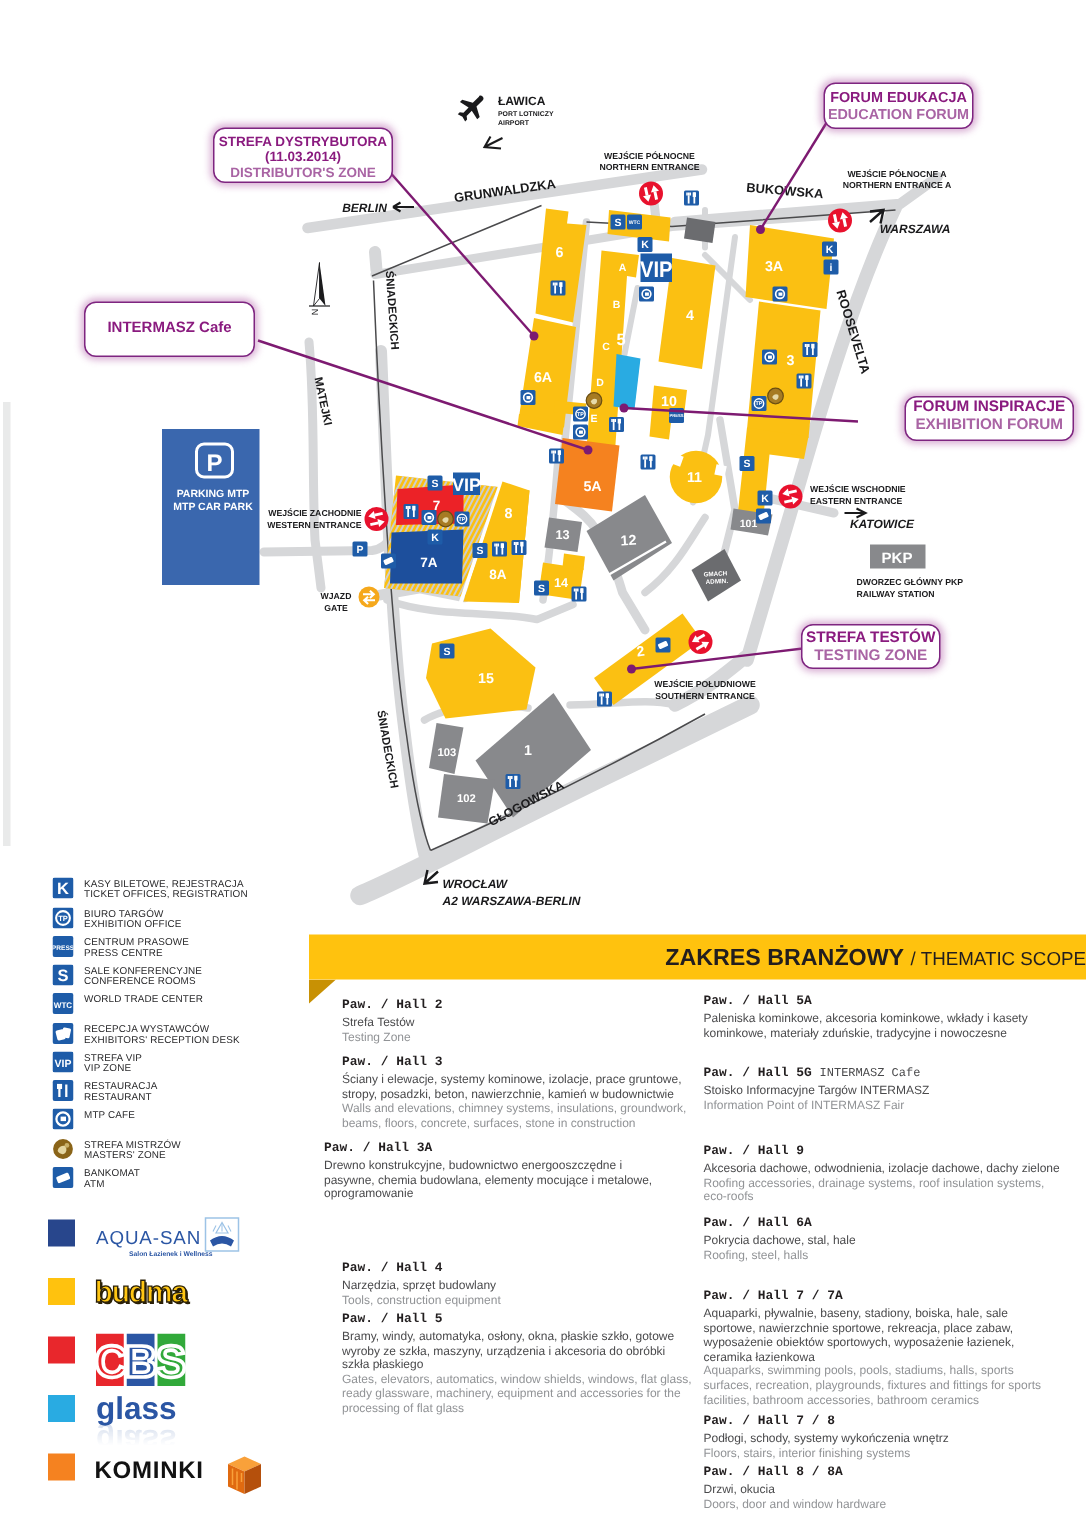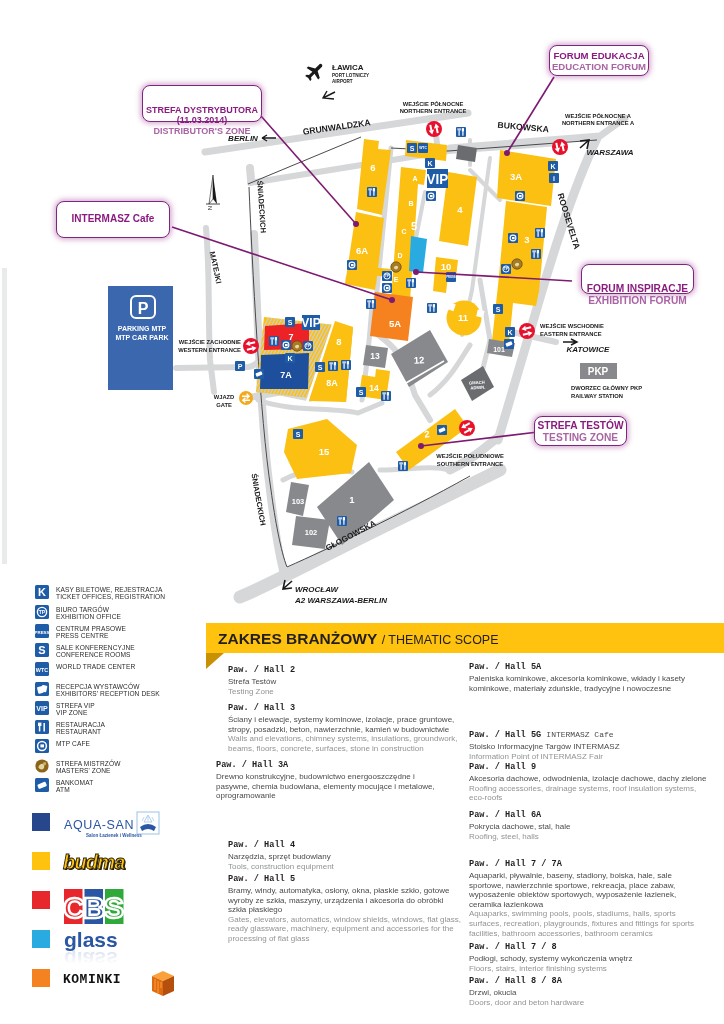--- a/index.html
+++ b/index.html
@@ -420,27 +420,27 @@
       <circle cx="392" cy="300" r="3" stroke="none"></circle>
 <line x1="554" y1="77" x2="507" y2="153"></line>
       <circle cx="507" cy="153" r="3" stroke="none"></circle>
 <line x1="572" y1="281" x2="416" y2="272"></line>
       <circle cx="416" cy="272" r="3" stroke="none"></circle>
 <line x1="538" y1="432" x2="421" y2="446"></line>
       <circle cx="421" cy="446" r="3" stroke="none"></circle>
 </g>
 </svg>
 
-<div class="callout" style="left:142px;top:85px;width:120px;height:37px;font-size:9px;padding-top:19px;line-height:10.3px;white-space:nowrap;">STREFA DYSTRYBUTORA<br>(11.03.2014)<div class="sub">DISTRIBUTOR'S ZONE</div></div>
+<div class="callout" style="left:142px;top:85px;width:120px;height:37px;font-size:9px;padding-top:3px;line-height:10.3px;white-space:nowrap;">STREFA DYSTRYBUTORA<br>(11.03.2014)<div class="sub">DISTRIBUTOR'S ZONE</div></div>
 
 <div class="callout" style="left:56px;top:201px;width:114px;height:37px;font-size:10px;line-height:34px;">INTERMASZ Cafe</div>
 
-<div class="callout" style="left:549px;top:45px;width:100px;height:31px;font-size:9.6px;padding-top:4px;line-height:11px;">FORUM EDUKACJA<div class="sub">EDUCATION FORUM</div></div>
-
-<div class="callout" style="left:581px;top:264px;width:113px;height:30px;font-size:10.2px;padding-top:18px;white-space:nowrap;line-height:11.5px;">FORUM INSPIRACJE<div class="sub">EXHIBITION FORUM</div></div>
+<div class="callout" style="left:549px;top:55px;width:100px;height:31px;font-size:9.6px;padding-top:4px;line-height:11px;">FORUM EDUKACJA<div class="sub">EDUCATION FORUM</div></div>
+
+<div class="callout" style="left:603px;top:264px;width:113px;height:30px;font-size:10.2px;padding-top:1px;white-space:nowrap;line-height:11.5px;">FORUM INSPIRACJE<div class="sub">EXHIBITION FORUM</div></div>
 
 <div class="callout" style="left:534px;top:416px;width:93px;height:30px;font-size:10.2px;padding-top:3px;white-space:nowrap;line-height:11.5px;">STREFA TESTÓW<div class="sub">TESTING ZONE</div></div>
 
 <svg class="abs" style="left:35px;top:585px" width="14" height="14">
     <rect width="14" height="14" rx="1.5" fill="#1E5CA8"></rect>
     <text x="7" y="11" font-size="11" font-weight="bold" fill="#fff" text-anchor="middle" font-family="Liberation Sans">K</text>
   </svg>
 <div class="leg" style="top:586px">KASY BILETOWE, REJESTRACJA<br>TICKET OFFICES, REGISTRATION</div>
 
 <svg class="abs" style="left:35px;top:605px" width="14" height="14">
@@ -518,71 +518,71 @@
 <path d="M4,16 q8,-6 16,0 l-2,4 q-6,-4 -12,0z" fill="#2B56A4"></path>
 <path d="M12,4 l-4,7 h8z" fill="none" stroke="#9DC3E6" stroke-width="0.8"></path>
 <g stroke="#9DC3E6" stroke-width="0.7">
       <line x1="8" y1="6" x2="6" y2="10"></line>
       <line x1="16" y1="6" x2="18" y2="10"></line>
       <line x1="12" y1="5" x2="12" y2="10"></line>
     </g>
   </svg>
 <div class="abs" style="left:86px;top:833px;font-size:4.5px;color:#2B56A4;font-weight:bold;">Salon Łazienek i Wellness</div>
 <div class="abs" style="left:32px;top:852px;width:18px;height:18px;background:#FFC20E"></div>
-<div class="abs" style="left:63px;top:851px;font-size:20px;font-weight:bold;color:#FFC613;-webkit-text-stroke:0.9px #2A2008;letter-spacing:-0.8px;text-shadow:1.2px 1.2px 0 #2A2008;font-style:italic;">budma</div>
+<div class="abs" style="left:63px;top:851px;font-size:20px;font-weight:bold;color:#FFC613;-webkit-text-stroke:0.9px #2A2008;letter-spacing:-0.8px;text-shadow:1.2px 1.2px 0 #2A2008;">budma</div>
 <div class="abs" style="left:32px;top:891px;width:18px;height:18px;background:#E8272C"></div>
 <svg class="abs" style="left:64px;top:889px" width="60" height="35" viewBox="0 0 60 35">
 <rect x="0" y="0" width="18.5" height="35" fill="#E8272C"></rect>
 <rect x="20.5" y="0" width="18.5" height="35" fill="#2B56A4"></rect>
 <rect x="41" y="0" width="18.5" height="35" fill="#31A93A"></rect>
 <g font-family="Liberation Sans" font-weight="bold" font-size="30" fill="none" stroke="#fff" stroke-width="2.4" text-anchor="middle">
 <text x="10" y="29">C</text>
       <text x="30" y="29">B</text>
       <text x="50" y="29">S</text>
     </g>
   </svg>
 <div class="abs" style="left:32px;top:930px;width:18px;height:18px;background:#29ABE2"></div>
 <div class="abs" style="left:64px;top:928px;font-size:21px;font-weight:bold;color:#2B56A4;">glass</div>
 <div class="abs" style="left:64px;top:947px;font-size:21px;font-weight:bold;color:#2B56A4;opacity:.22;transform:scaleY(-1);-webkit-mask-image:linear-gradient(to top,black,transparent 70%);">glass</div>
 <div class="abs" style="left:32px;top:969px;width:18px;height:18px;background:#F58220"></div>
-<div class="abs" style="left:63px;top:972px;font-size:13px;font-weight:bold;color:#121212;letter-spacing:.5px;font-family:Liberation Mono, monospace;">KOMINKI</div>
+<div class="abs" style="left:63px;top:972px;font-size:16px;font-weight:bold;color:#121212;letter-spacing:.5px;">KOMINKI</div>
 <svg class="abs" style="left:148px;top:968px" width="30" height="30" viewBox="0 0 30 30">
 <polygon points="4,8 15,3 26,8 15,13" fill="#F9A13A"></polygon>
 <polygon points="4,8 15,13 15,28 4,23" fill="#E06A10"></polygon>
 <polygon points="26,8 15,13 15,28 26,23" fill="#B5500C"></polygon>
 <g stroke="#F9A13A" stroke-width="1">
       <line x1="7" y1="11" x2="7" y2="22"></line>
       <line x1="10" y1="13" x2="10" y2="25"></line>
       <line x1="13" y1="14" x2="13" y2="20"></line>
     </g>
   </svg>
 
 <div class="abs" style="left:206px;top:623px;width:518px;height:30px;background:#FFC20E;z-index:5;">
-  <div style="margin:7px 0 0 12px;font-size:15.5px;color:#221E1F;"><b>ZAKRES BRANŻOWY</b> <span style="font-size:12.5px;">/ THEMATIC SCOPE</span></div>
+  <div style="margin:7px 0 0 12px;font-size:15.5px;color:#221E1F;text-align:right;"><b>ZAKRES BRANŻOWY</b> <span style="font-size:12.5px;">/ THEMATIC SCOPE</span></div>
 </div>
 
 <svg class="abs" style="left:206px;top:653px" width="20" height="18">
     <polygon points="0,0 18,0 0,16" fill="#C89104"></polygon>
   </svg>
 
 <div class="hall-item" style="left:228px;top:666px;width:238px"><b>Paw. / Hall 2</b>Strefa Testów<div class="en">Testing Zone</div></div>
 
 <div class="hall-item" style="left:228px;top:704px;width:238px"><b>Paw. / Hall 3</b>Ściany i elewacje, systemy kominowe, izolacje, prace gruntowe,<br>stropy, posadzki, beton, nawierzchnie, kamień w budownictwie<div class="en">Walls and elevations, chimney systems, insulations, groundwork,<br>beams, floors, concrete, surfaces, stone in construction</div></div>
 
 <div class="hall-item" style="left:216px;top:761px;width:238px"><b>Paw. / Hall 3A</b>Drewno konstrukcyjne, budownictwo energooszczędne i<br>pasywne, chemia budowlana, elementy mocujące i metalowe,<br>oprogramowanie</div>
 
 <div class="hall-item" style="left:228px;top:841px;width:238px"><b>Paw. / Hall 4</b>Narzędzia, sprzęt budowlany<div class="en">Tools, construction equipment</div></div>
 
 <div class="hall-item" style="left:228px;top:875px;width:238px"><b>Paw. / Hall 5</b>Bramy, windy, automatyka, osłony, okna, płaskie szkło, gotowe<br>wyroby ze szkła, maszyny, urządzenia i akcesoria do obróbki<br>szkła płaskiego<div class="en">Gates, elevators, automatics, window shields, windows, flat glass,<br>ready glassware, machinery, equipment and accessories for the<br>processing of flat glass</div></div>
 
 <div class="hall-item" style="left:469px;top:663px;width:254px"><b>Paw. / Hall 5A</b>Paleniska kominkowe, akcesoria kominkowe, wkłady i kasety<br>kominkowe, materiały zduńskie, tradycyjne i nowoczesne</div>
 
-<div class="hall-item" style="left:469px;top:730px;width:254px"><b>Paw. / Hall 5G <span style="font-weight:normal;font-size:8px;color:#4A4A4C">INTERMASZ Cafe</span></b>Stoisko Informacyjne Targów INTERMASZ<div class="en">Information Point of INTERMASZ Fair</div></div>
+<div class="hall-item" style="left:469px;top:711px;width:254px"><b>Paw. / Hall 5G <span style="font-weight:normal;font-size:8px;color:#4A4A4C">INTERMASZ Cafe</span></b>Stoisko Informacyjne Targów INTERMASZ<div class="en">Information Point of INTERMASZ Fair</div></div>
 
 <div class="hall-item" style="left:469px;top:763px;width:254px"><b>Paw. / Hall 9</b>Akcesoria dachowe, odwodnienia, izolacje dachowe, dachy zielone<div class="en">Roofing accessories, drainage systems, roof insulation systems,<br>eco-roofs</div></div>
 
 <div class="hall-item" style="left:469px;top:811px;width:254px"><b>Paw. / Hall 6A</b>Pokrycia dachowe, stal, hale<div class="en">Roofing, steel, halls</div></div>
 
 <div class="hall-item" style="left:469px;top:860px;width:254px"><b>Paw. / Hall 7 / 7A</b>Aquaparki, pływalnie, baseny, stadiony, boiska, hale, sale<br>sportowe, nawierzchnie sportowe, rekreacja, place zabaw,<br>wyposażenie obiektów sportowych, wyposażenie łazienek,<br>ceramika łazienkowa<div class="en">Aquaparks, swimming pools, pools, stadiums, halls, sports<br>surfaces, recreation, playgrounds, fixtures and fittings for sports<br>facilities, bathroom accessories, bathroom ceramics</div></div>
 
 <div class="hall-item" style="left:469px;top:943px;width:254px"><b>Paw. / Hall 7 / 8</b>Podłogi, schody, systemy wykończenia wnętrz<div class="en">Floors, stairs, interior finishing systems</div></div>
 
-<div class="hall-item" style="left:469px;top:977px;width:254px"><b>Paw. / Hall 8 / 8A</b>Drzwi, okucia<div class="en">Doors, door and beton hardware</div></div>
+<div class="hall-item" style="left:469px;top:977px;width:254px"><b>Paw. / Hall 8 / 8A</b>Drzwi, okucia<div class="en">Doors, door and window hardware</div></div>
 
 </body></html>

